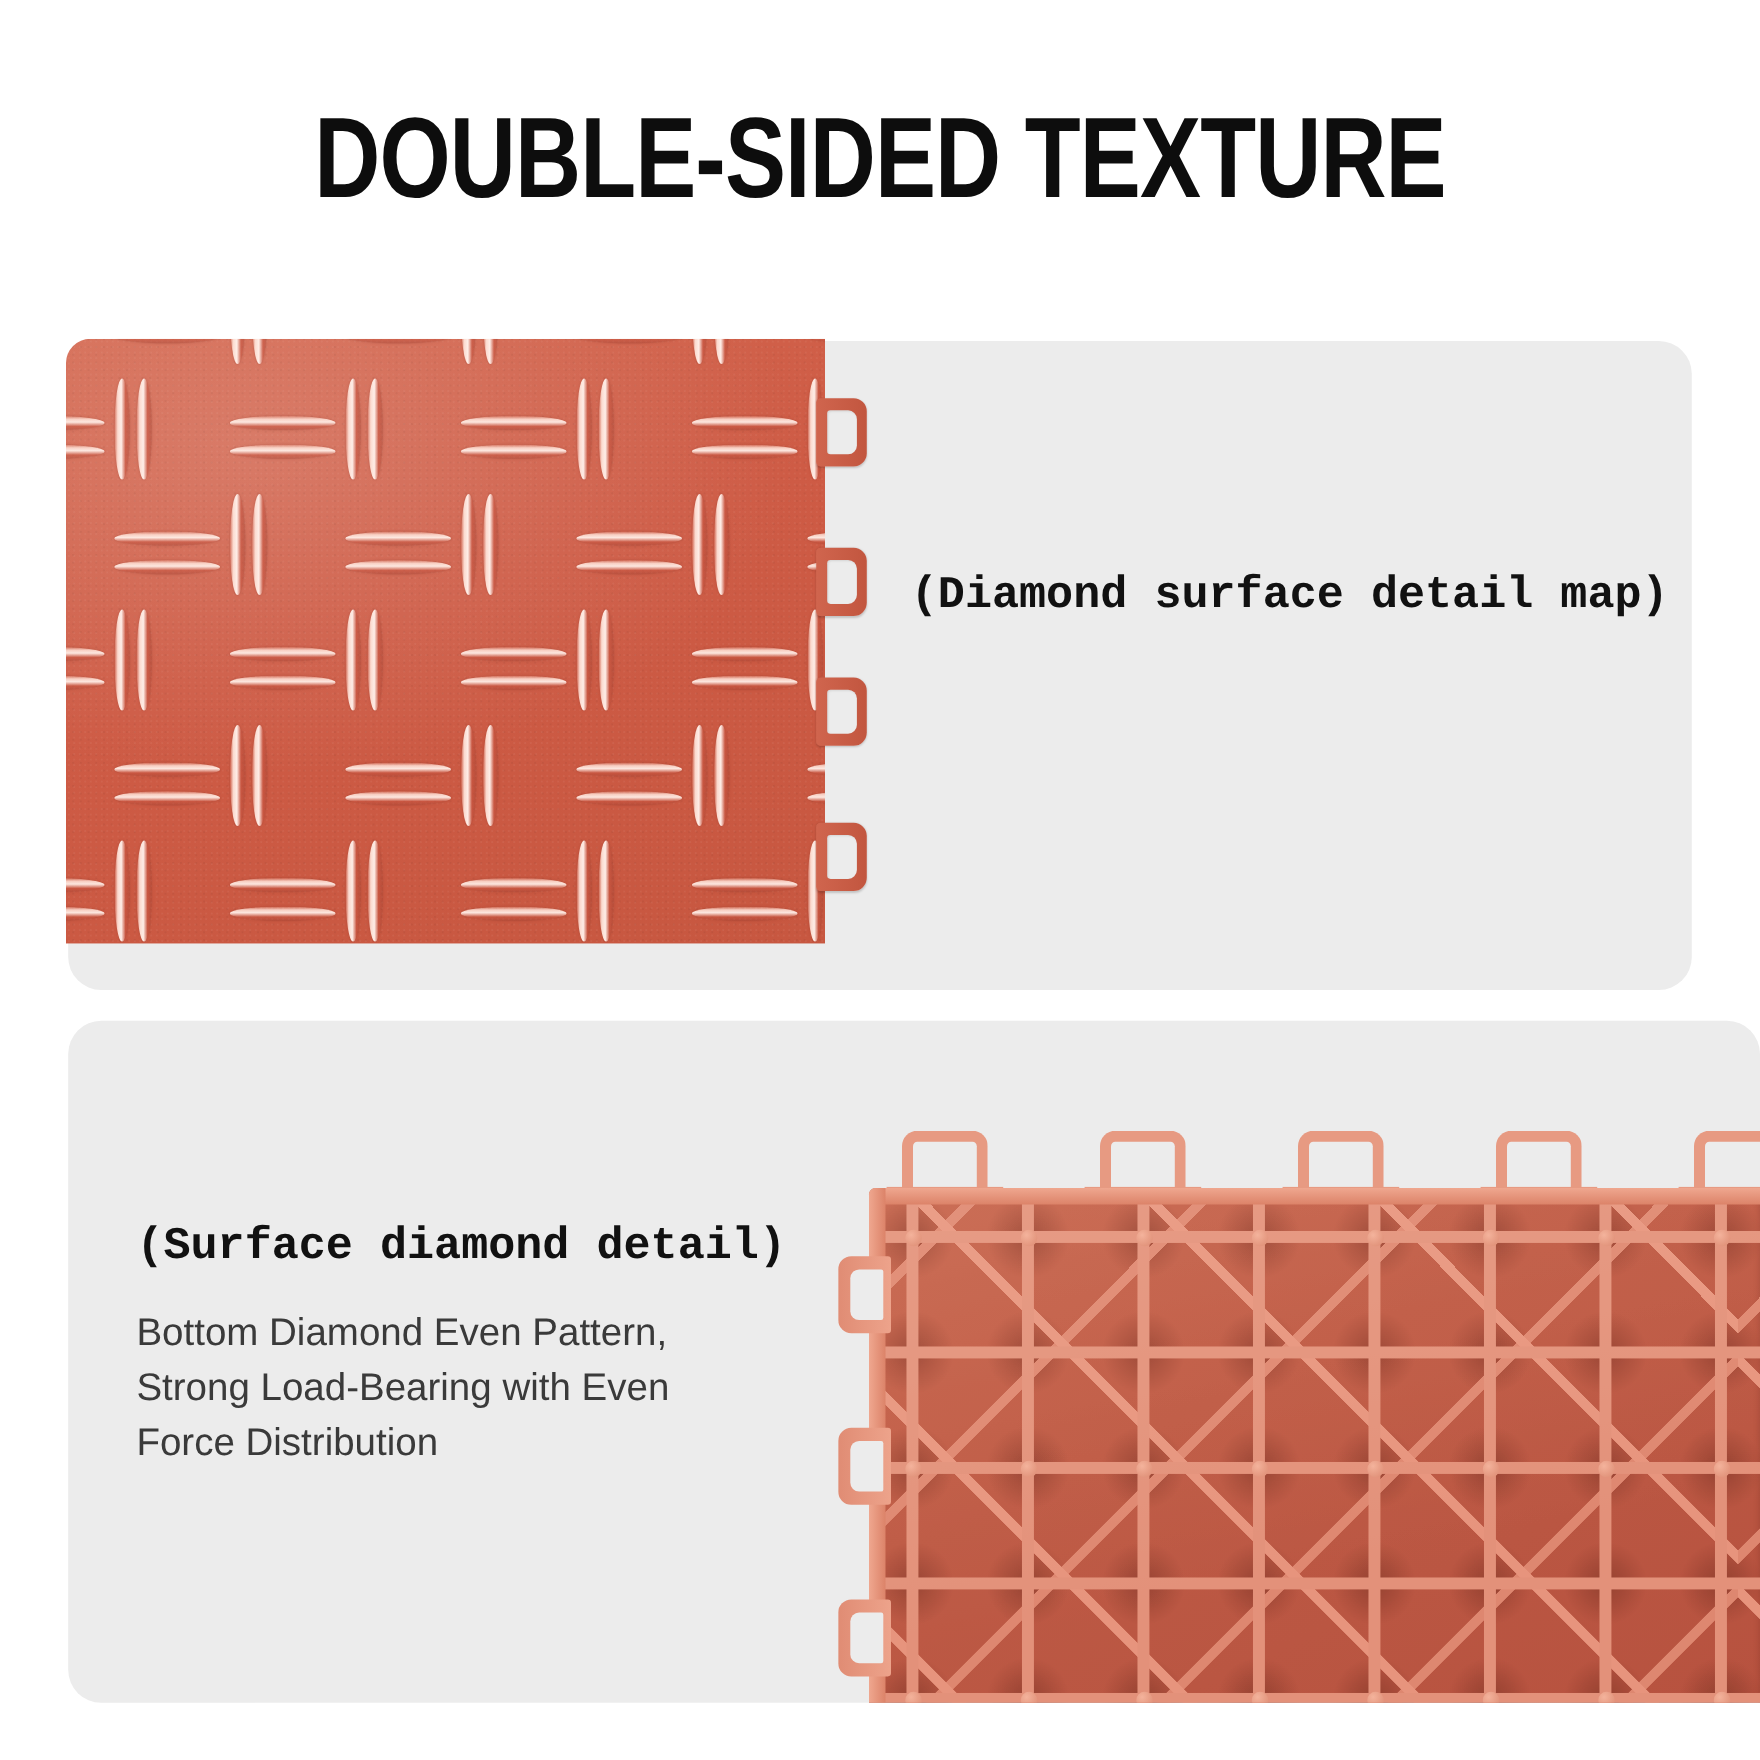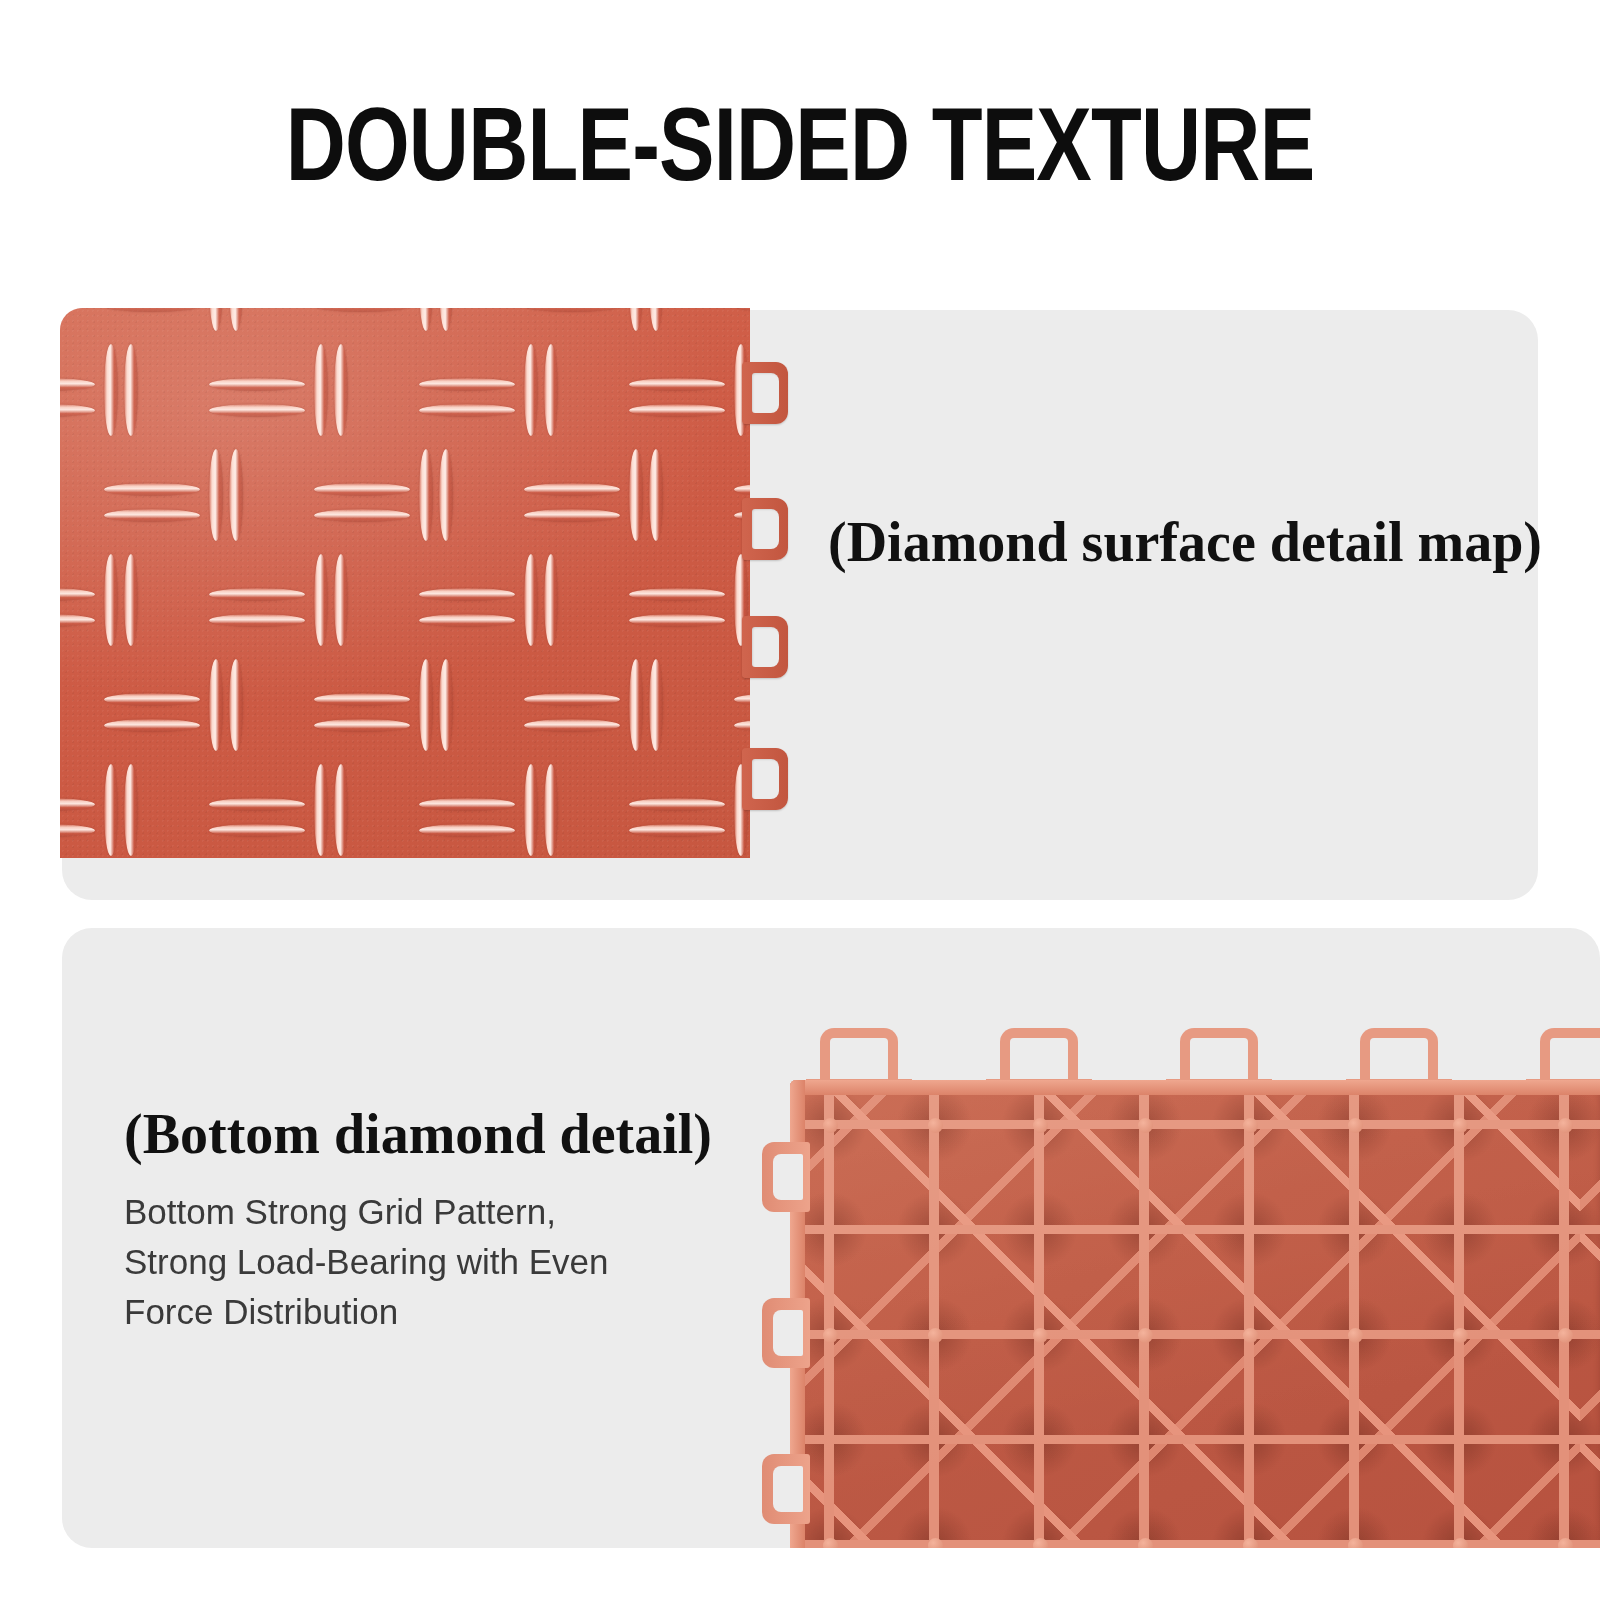--- a/index.html
+++ b/index.html
@@ -45,23 +45,23 @@
     position:absolute;
     background:#ECECEC;
     border-radius:30px;
     overflow:hidden;
   }
   #card-top    { left:62px;  top:310px;  width:1476px; height:590px; }
   #card-bottom { left:62px;  top:928px;  width:1538px; height:620px; }
 
   
   .copy-heading {
-    font-family:Liberation Serif, serif;
+    font-family:Liberation Mono, monospace;
     font-weight:bold;
-    font-size:56px;
+    font-size:41px;
     line-height:48px;
     color:#111111;
     white-space:nowrap;
   }
   .copy-body {
     font-family:"Liberation Sans", sans-serif;
     font-weight:normal;
     font-size:35px;
     line-height:50px;
     color:#3a3a3a;
@@ -434,17 +434,17 @@
       <div class="outer"></div>
       <div class="hole"></div>
     </div>
   <div class="tab-left" style="left:0px; top:434px;">
       <div class="outer"></div>
       <div class="hole"></div>
     </div>
 </div>
 
 <div id="copy-bottom">
-  <div class="copy-heading">(Bottom diamond detail)</div>
-  <div class="copy-body" style="white-space:pre-line">Bottom Strong Grid Pattern,
+  <div class="copy-heading">(Surface diamond detail)</div>
+  <div class="copy-body" style="white-space:pre-line">Bottom Diamond Even Pattern,
 Strong Load-Bearing with Even
 Force Distribution</div>
 </div>
 
 </body></html>

